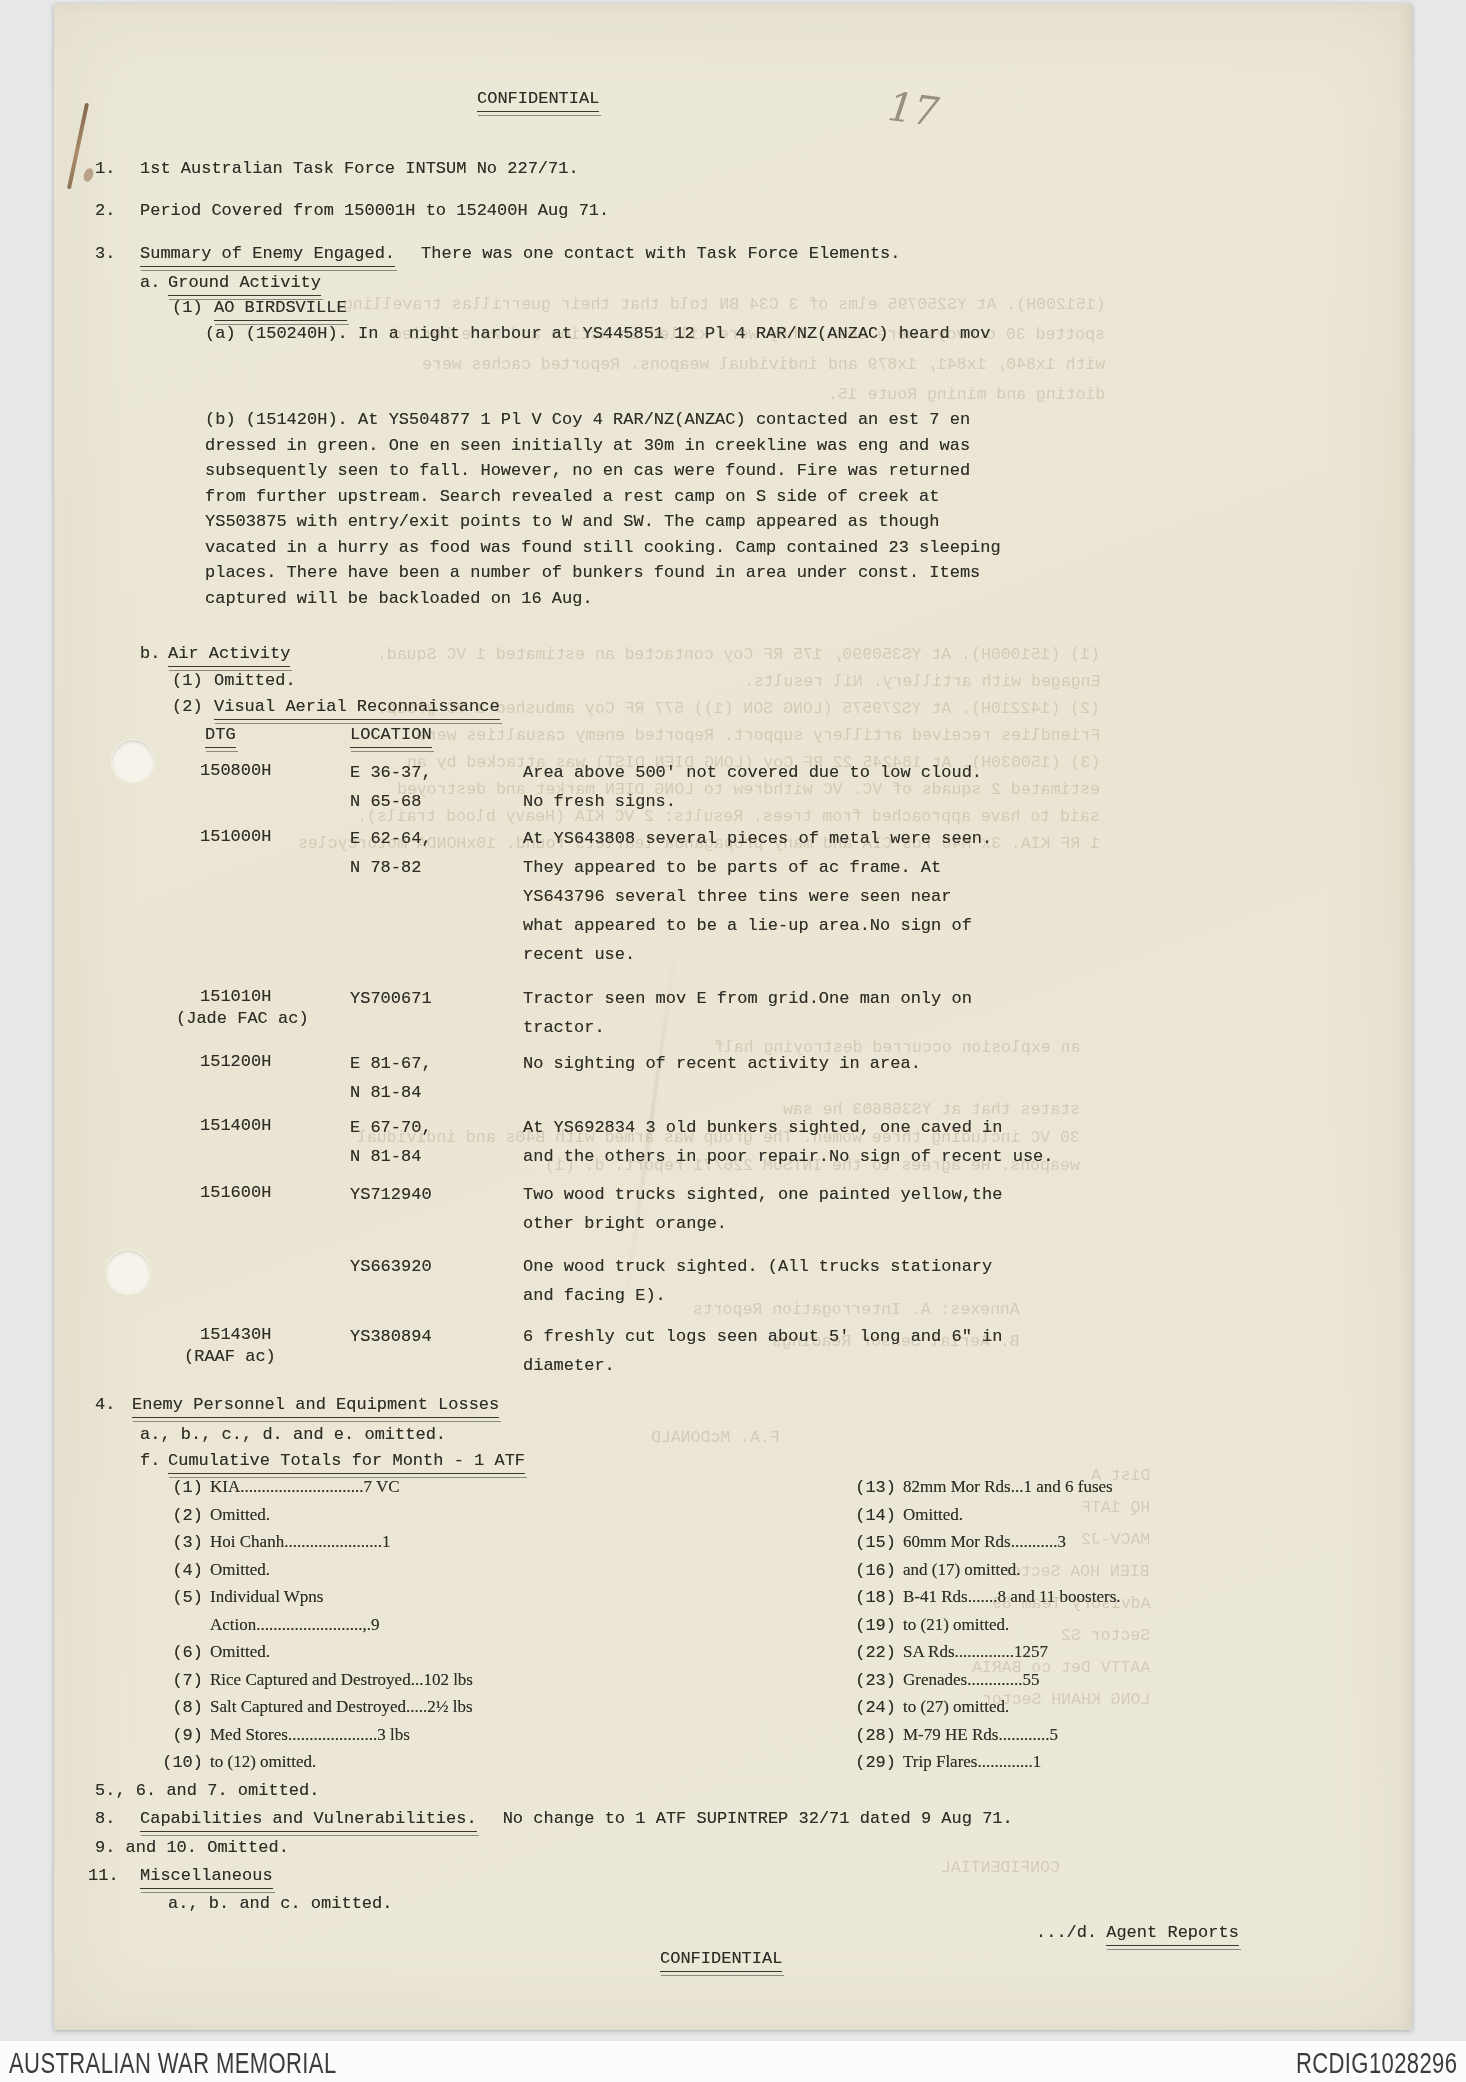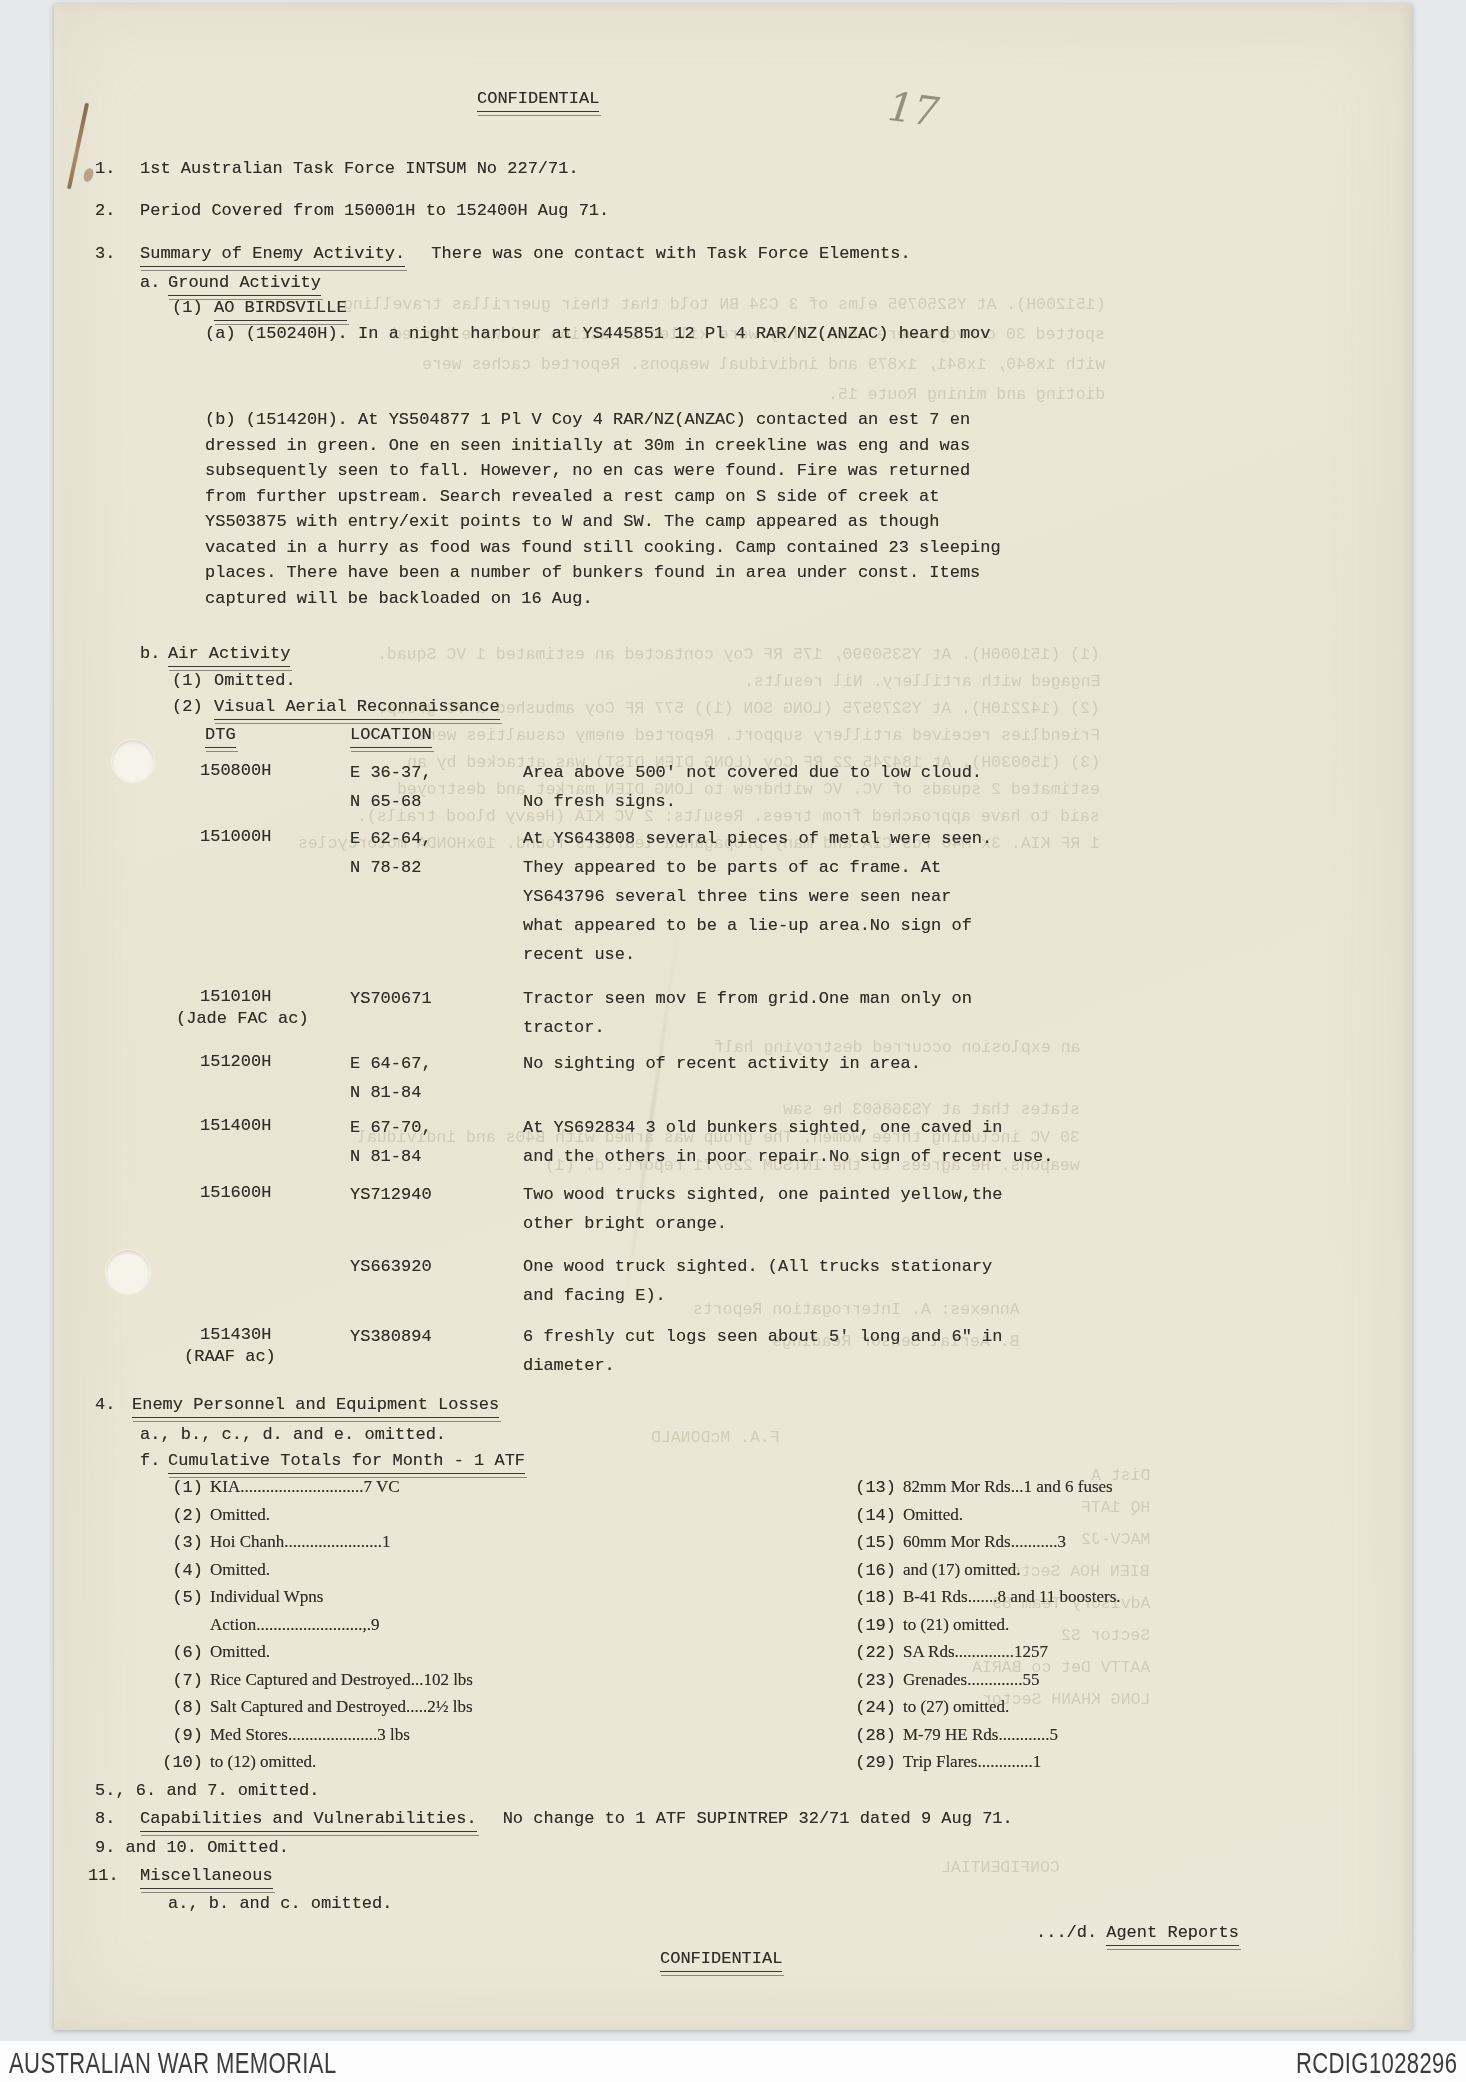--- a/index.html
+++ b/index.html
@@ -86,21 +86,21 @@
 <div class="tx" style="left:477px;top:86px"><span class="hd">CONFIDENTIAL</span></div>
 
 <div class="tx" style="left:95px;top:156px">1.</div>
 <div class="tx" style="left:140px;top:156px">1st Australian Task Force INTSUM No 227/71.</div>
 
 <div class="tx" style="left:95px;top:198px">2.</div>
 <div class="tx" style="left:140px;top:198px">Period Covered from 150001H to 152400H Aug 71.</div>
 
 <div class="tx" style="left:95px;top:241px">3.</div>
 <div class="tx" style="left:140px;top:241px">
-  <span class="hd">Summary of Enemy Activity.</span><span class="sp">There was one contact with Task Force Elements.</span>
+  <span class="hd">Summary of Enemy Engaged.</span><span class="sp">There was one contact with Task Force Elements.</span>
 </div>
 
 <div class="tx" style="left:140px;top:270px">a.</div>
 <div class="tx" style="left:168px;top:270px"><span class="hd">Ground Activity</span></div>
 
 <div class="tx" style="left:172px;top:295px">(1)</div>
 <div class="tx" style="left:214px;top:295px"><span class="hd">AO BIRDSVILLE</span></div>
 
 <div class="tx lines" style="left:205px;top:321px">
   <div>(a) (150240H). In a night harbour at YS445851 12 Pl 4 RAR/NZ(ANZAC) heard mov</div>
@@ -157,21 +157,21 @@
 <div class="tx lines lh29" style="left:350px;top:984px">
   <div>YS700671</div>
 </div>
 <div class="tx lines lh29" style="left:523px;top:984px">
   <div>Tractor seen mov E from grid.One man only on</div>
   <div>tractor.</div>
 </div>
 
 <div class="tx" style="left:200px;top:1049px">151200H</div>
 <div class="tx lines lh29" style="left:350px;top:1049px">
-  <div>E 64-67,</div>
+  <div>E 81-67,</div>
   <div>N 81-84</div>
 </div>
 <div class="tx lines lh29" style="left:523px;top:1049px">
   <div>No sighting of recent activity in area.</div>
 </div>
 
 <div class="tx" style="left:200px;top:1113px">151400H</div>
 <div class="tx lines lh29" style="left:350px;top:1113px">
   <div>E 67-70,</div>
   <div>N 81-84</div>

